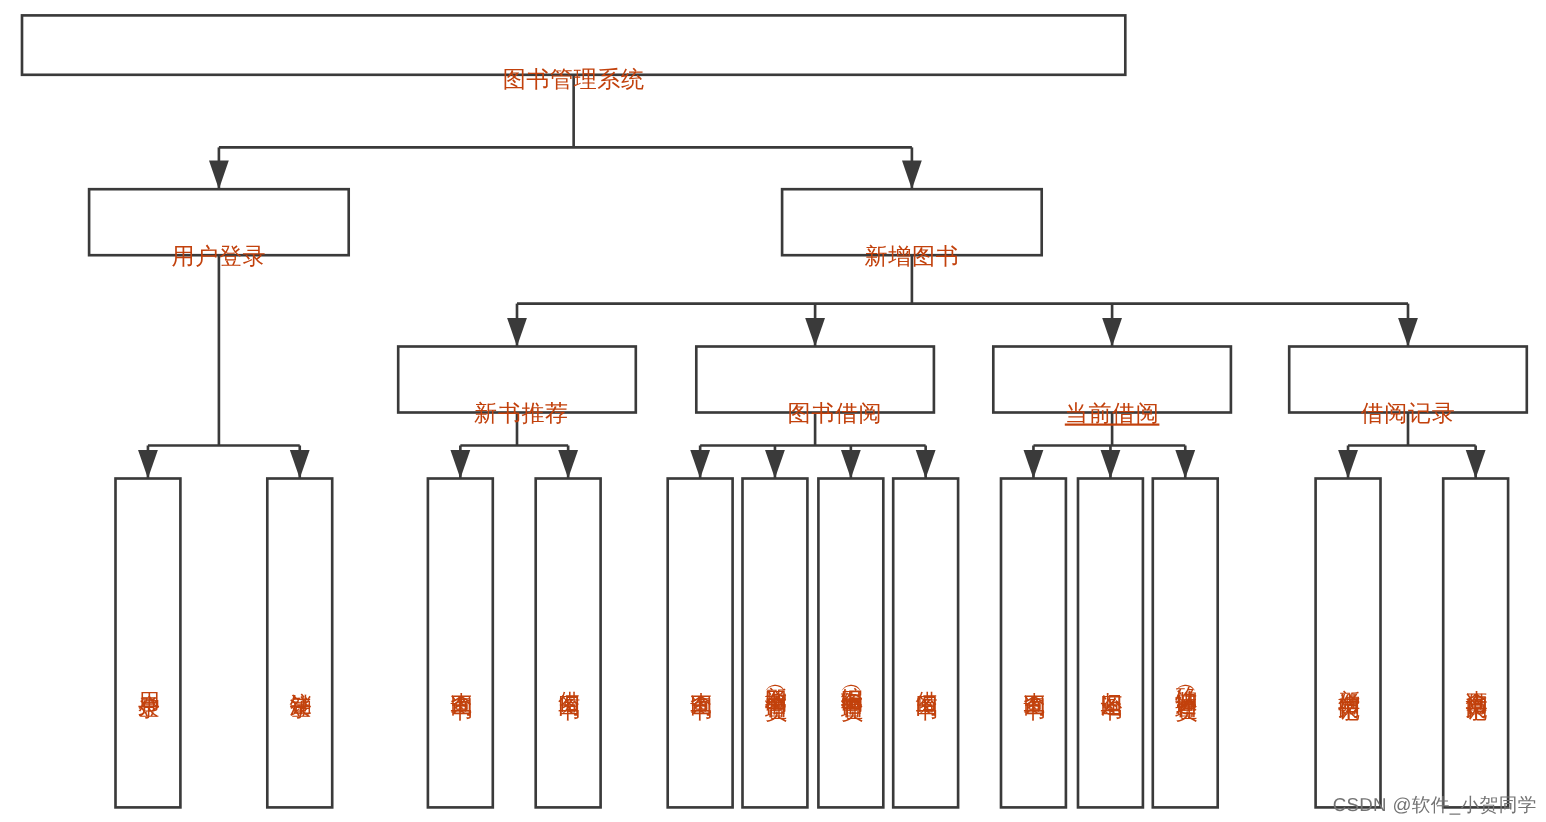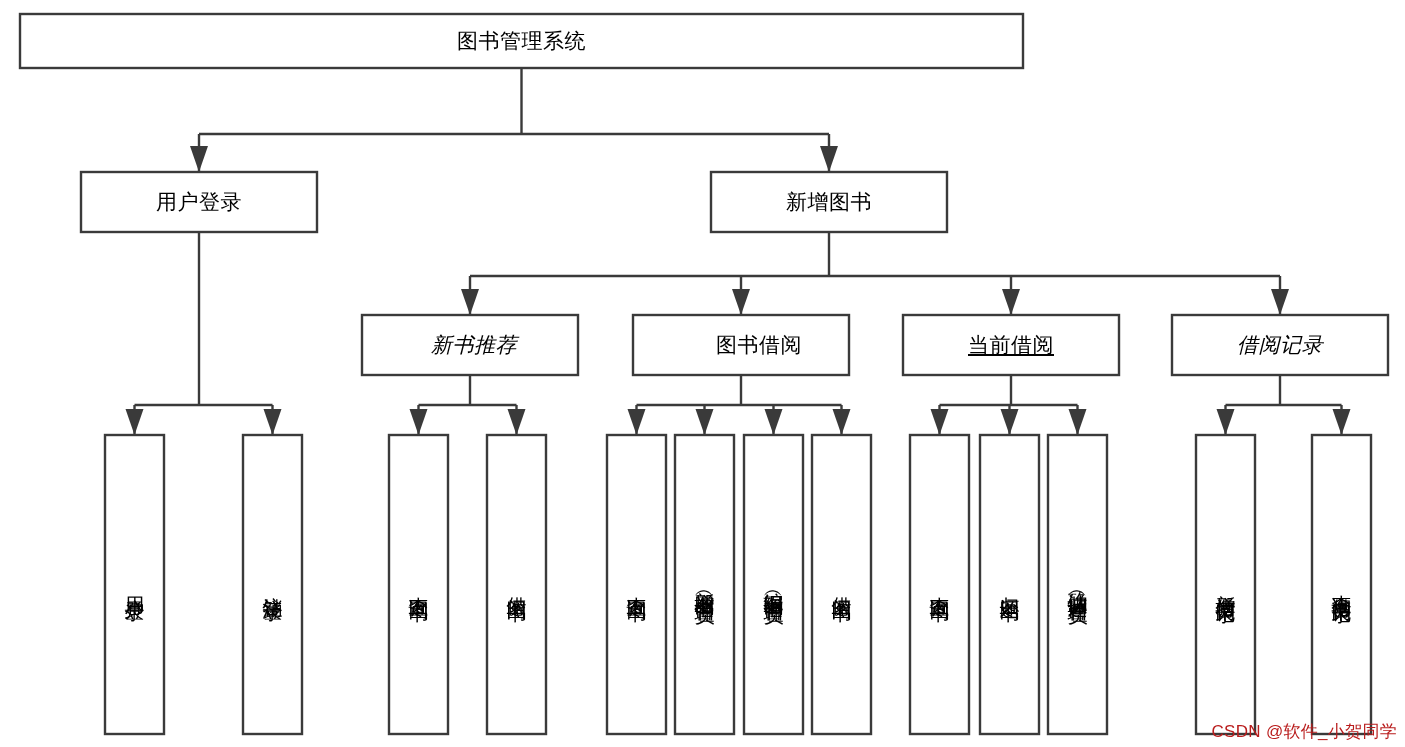--- a/index.html
+++ b/index.html
@@ -39,45 +39,46 @@
   }
   .arrow-head {
     fill: #3a3a3a;
     stroke: none;
   }
   .node-label {
     position: absolute;
     display: flex;
     align-items: center;
     justify-content: center;
-    color: #000000;
+    color: #c2410c;
     font-family: "Liberation Sans", sans-serif;
     box-sizing: border-box;
     pointer-events: none;
     text-align: right;
+    margin-top: 32px;
   }
   .node-label.horizontal {
     font-size: 21px;
     letter-spacing: 0.5px;
     line-height: 1.2;
   }
   .node-label.vertical {
     writing-mode: vertical-rl;
     text-orientation: upright;
     font-size: 20px;
     letter-spacing: 2px;
     line-height: 1.15;
     padding: 6px 0;
   }
   #watermark {
     position: absolute;
     right: 8px;
     bottom: 4px;
     font-size: 17px;
-    color: #b91c1c;
+    color: #737373;
     font-family: "Liberation Sans", sans-serif;
     white-space: nowrap;
     letter-spacing: 0.3px;
   }
 </style>
 </head>
 <body>
 
 <div id="diagram-root">
   <svg id="diagram-svg" viewBox="0 0 1405 747">
@@ -155,24 +156,24 @@
         <rect x="980" y="435" width="59" height="299" class="node-box"></rect>
         <rect x="1048" y="435" width="59" height="299" class="node-box"></rect>
         <rect x="1196" y="435" width="59" height="299" class="node-box"></rect>
         <rect x="1312" y="435" width="59" height="299" class="node-box"></rect>
       </g>
   </svg>
   <div id="labels-layer">
       <div class="node-label horizontal" style="left: 20px; top: 14px; width: 1003px; height: 54px;">图书管理系统</div>
       <div class="node-label horizontal" style="left: 81px; top: 172px; width: 236px; height: 60px;">用户登录</div>
       <div class="node-label horizontal" style="left: 711px; top: 172px; width: 236px; height: 60px;">新增图书</div>
-      <div class="node-label horizontal" style="left: 362px; top: 315px; width: 224px; height: 60px; font-style: italic;">新书推荐</div>
+      <div class="node-label horizontal" style="left: 362px; top: 315px; width: 224px; height: 60px;">新书推荐</div>
       <div class="node-label horizontal" style="left: 633px; top: 315px; width: 252px; height: 60px;">图书借阅</div>
       <div class="node-label horizontal" style="left: 903px; top: 315px; width: 216px; height: 60px; text-decoration: underline;">当前借阅</div>
-      <div class="node-label horizontal" style="left: 1172px; top: 315px; width: 216px; height: 60px; font-style: italic;">借阅记录</div>
+      <div class="node-label horizontal" style="left: 1172px; top: 315px; width: 216px; height: 60px;">借阅记录</div>
       <div class="node-label vertical" style="left: 105px; top: 435px; width: 59px; height: 299px;">用户登录</div>
       <div class="node-label vertical" style="left: 243px; top: 435px; width: 59px; height: 299px;">注销登录</div>
       <div class="node-label vertical" style="left: 389px; top: 435px; width: 59px; height: 299px;">查询图书</div>
       <div class="node-label vertical" style="left: 487px; top: 435px; width: 59px; height: 299px;">借阅图书</div>
       <div class="node-label vertical" style="left: 607px; top: 435px; width: 59px; height: 299px;">查询图书</div>
       <div class="node-label vertical" style="left: 675px; top: 435px; width: 59px; height: 299px;">新增图书（管理员）</div>
       <div class="node-label vertical" style="left: 744px; top: 435px; width: 59px; height: 299px;">编辑图书（管理员）</div>
       <div class="node-label vertical" style="left: 812px; top: 435px; width: 59px; height: 299px;">借阅图书</div>
       <div class="node-label vertical" style="left: 910px; top: 435px; width: 59px; height: 299px;">查询图书</div>
       <div class="node-label vertical" style="left: 980px; top: 435px; width: 59px; height: 299px;">归还图书</div>

